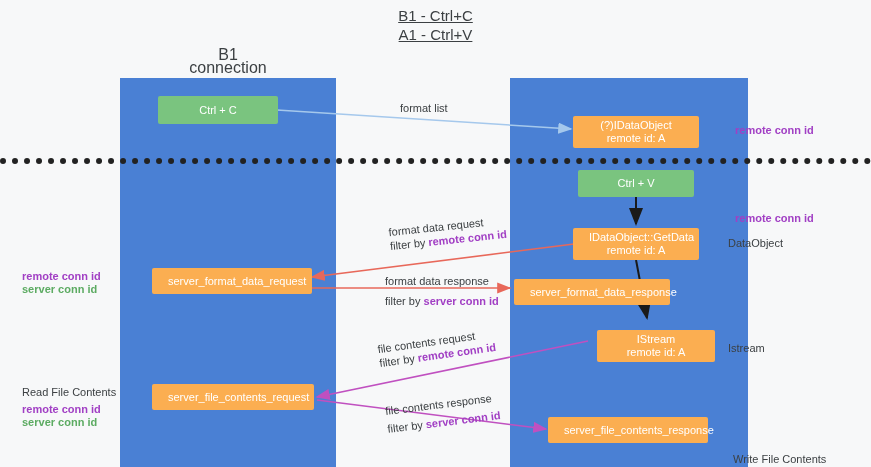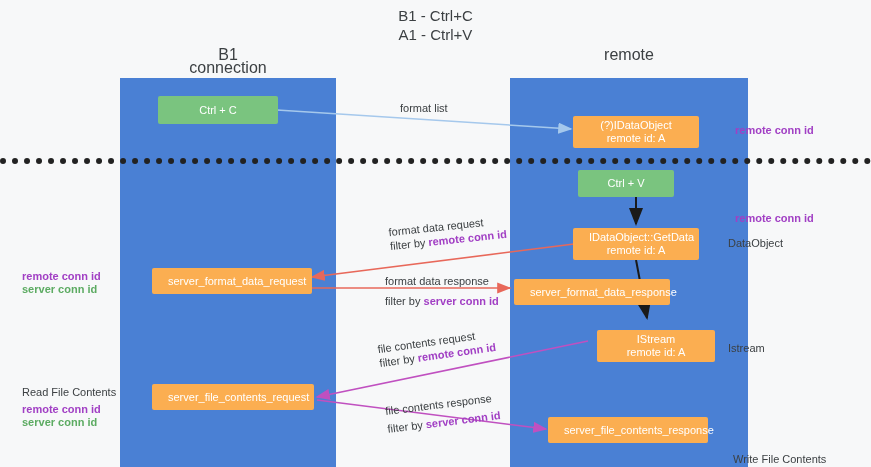--- a/index.html
+++ b/index.html
@@ -8,21 +8,21 @@
     background:#f7f8f9;
     font-family:"Liberation Sans", sans-serif;
     color:#3c4043;
     position:relative;
     overflow:hidden;
   }
   .stage{position:absolute;left:0;top:0;width:871px;height:467px;}
   
   .title{
     position:absolute;left:0;top:6px;width:871px;
-    text-align:center;font-size:15px;line-height:19px;color:#3c4043;
+    text-align:center;font-size:15px;line-height:19px;color:#3c4043;text-decoration:underline;
   }
   
   .col-head{
     position:absolute;text-align:center;font-size:16px;line-height:13px;color:#3c4043;
   }
   
   .lane{position:absolute;background:#4a80d4;}
   
   .node{
     position:absolute;border-radius:2px;
@@ -54,21 +54,20 @@
   <div class="title">
     <div>B1 - Ctrl+C</div>
     <div>A1 - Ctrl+V</div>
   </div>
 
   <div class="col-head" style="left:120px;top:48px;width:216px;">
     <div>B1</div>
     <div>connection</div>
   </div>
   <div class="col-head" style="left:510px;top:48px;width:238px;">
-    <div>remote</div>
   </div>
 
   <div class="lane" style="left:120px;top:78px;width:216px;height:389px;"></div>
   <div class="lane" style="left:510px;top:78px;width:238px;height:389px;"></div>
 
   <svg class="arrows" viewBox="0 0 871 467">
     <defs>
       <marker id="ah-blue" markerWidth="9" markerHeight="7" refX="8" refY="3.5" orient="auto">
         <path d="M0,0 L9,3.5 L0,7 z" fill="#a5c8ec"></path>
       </marker>
@@ -104,21 +103,21 @@
     <div class="n-inner">Ctrl + C</div>
   </div>
 
   <div class="node orange" style="left:573px;top:116px;width:126px;height:32px;">
     <div class="n-inner">
       <div>(?)IDataObject</div>
       <div>remote id: A</div>
     </div>
   </div>
 
-  <div class="node green" style="left:578px;top:170px;width:96px;height:27px;">
+  <div class="node green" style="left:578px;top:170px;width:116px;height:27px;">
     <div class="n-inner">Ctrl + V</div>
   </div>
 
   <div class="node orange" style="left:573px;top:228px;width:126px;height:32px;">
     <div class="n-inner">
       <div>IDataObject::GetData</div>
       <div>remote id: A</div>
     </div>
   </div>
 

